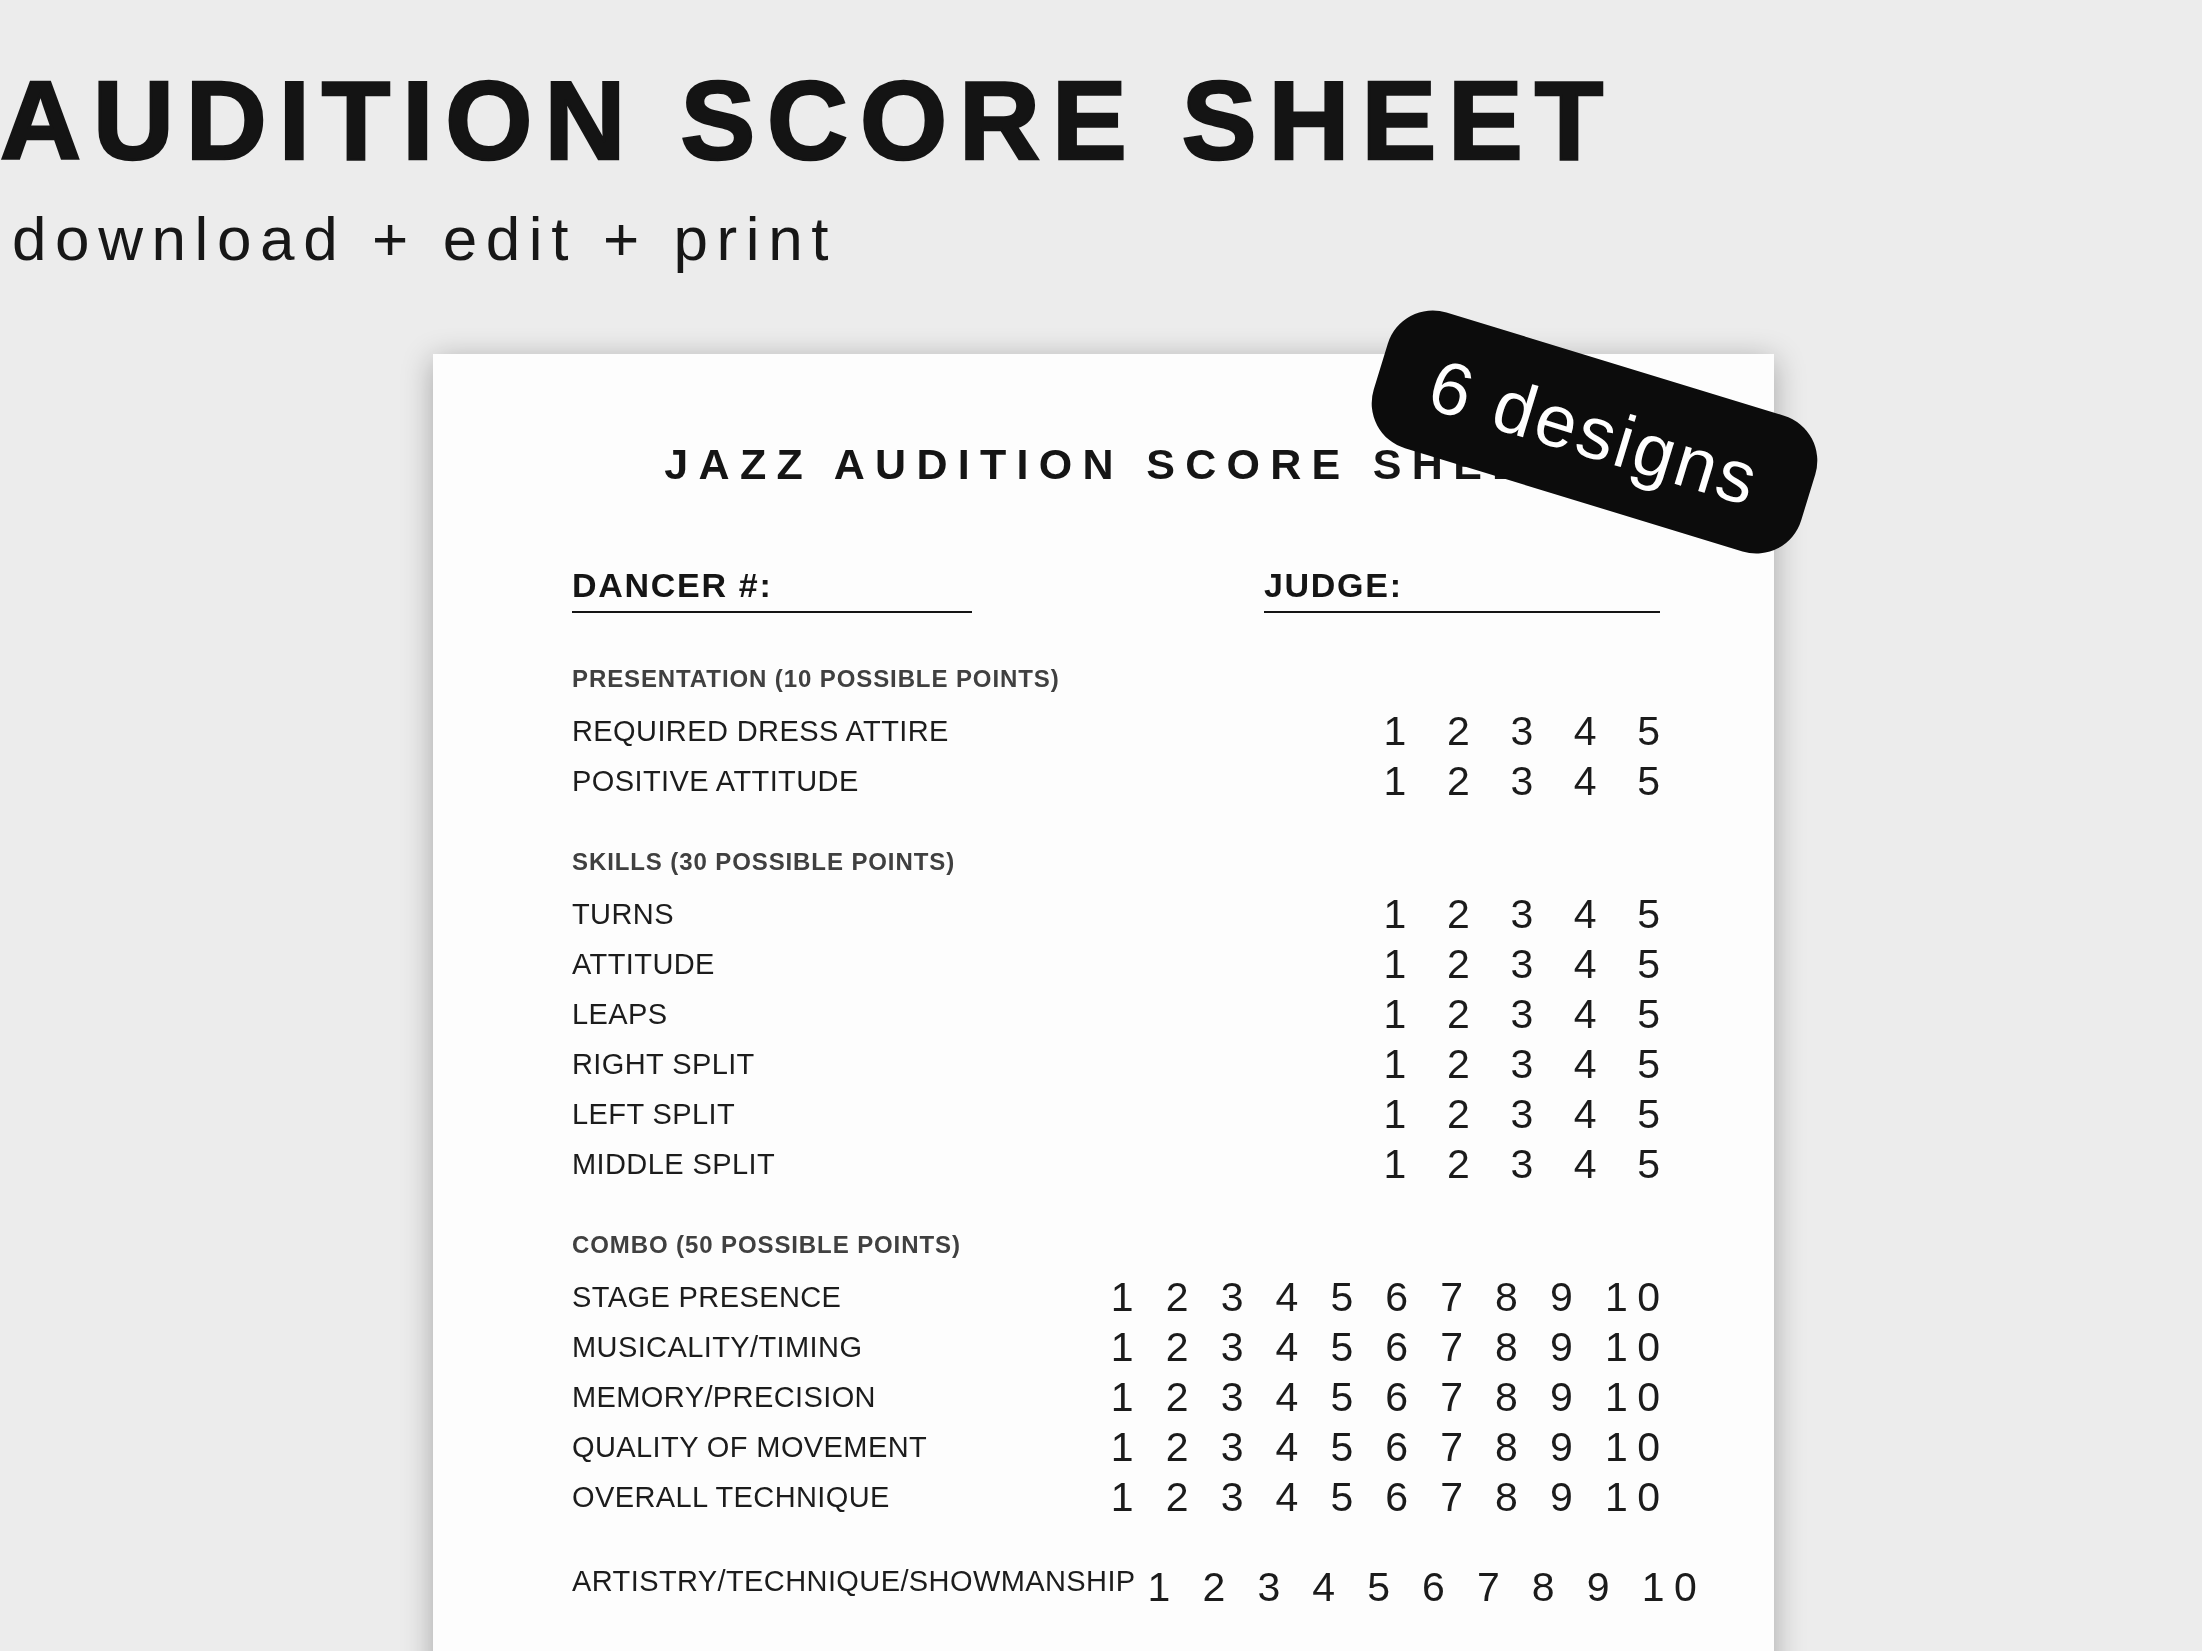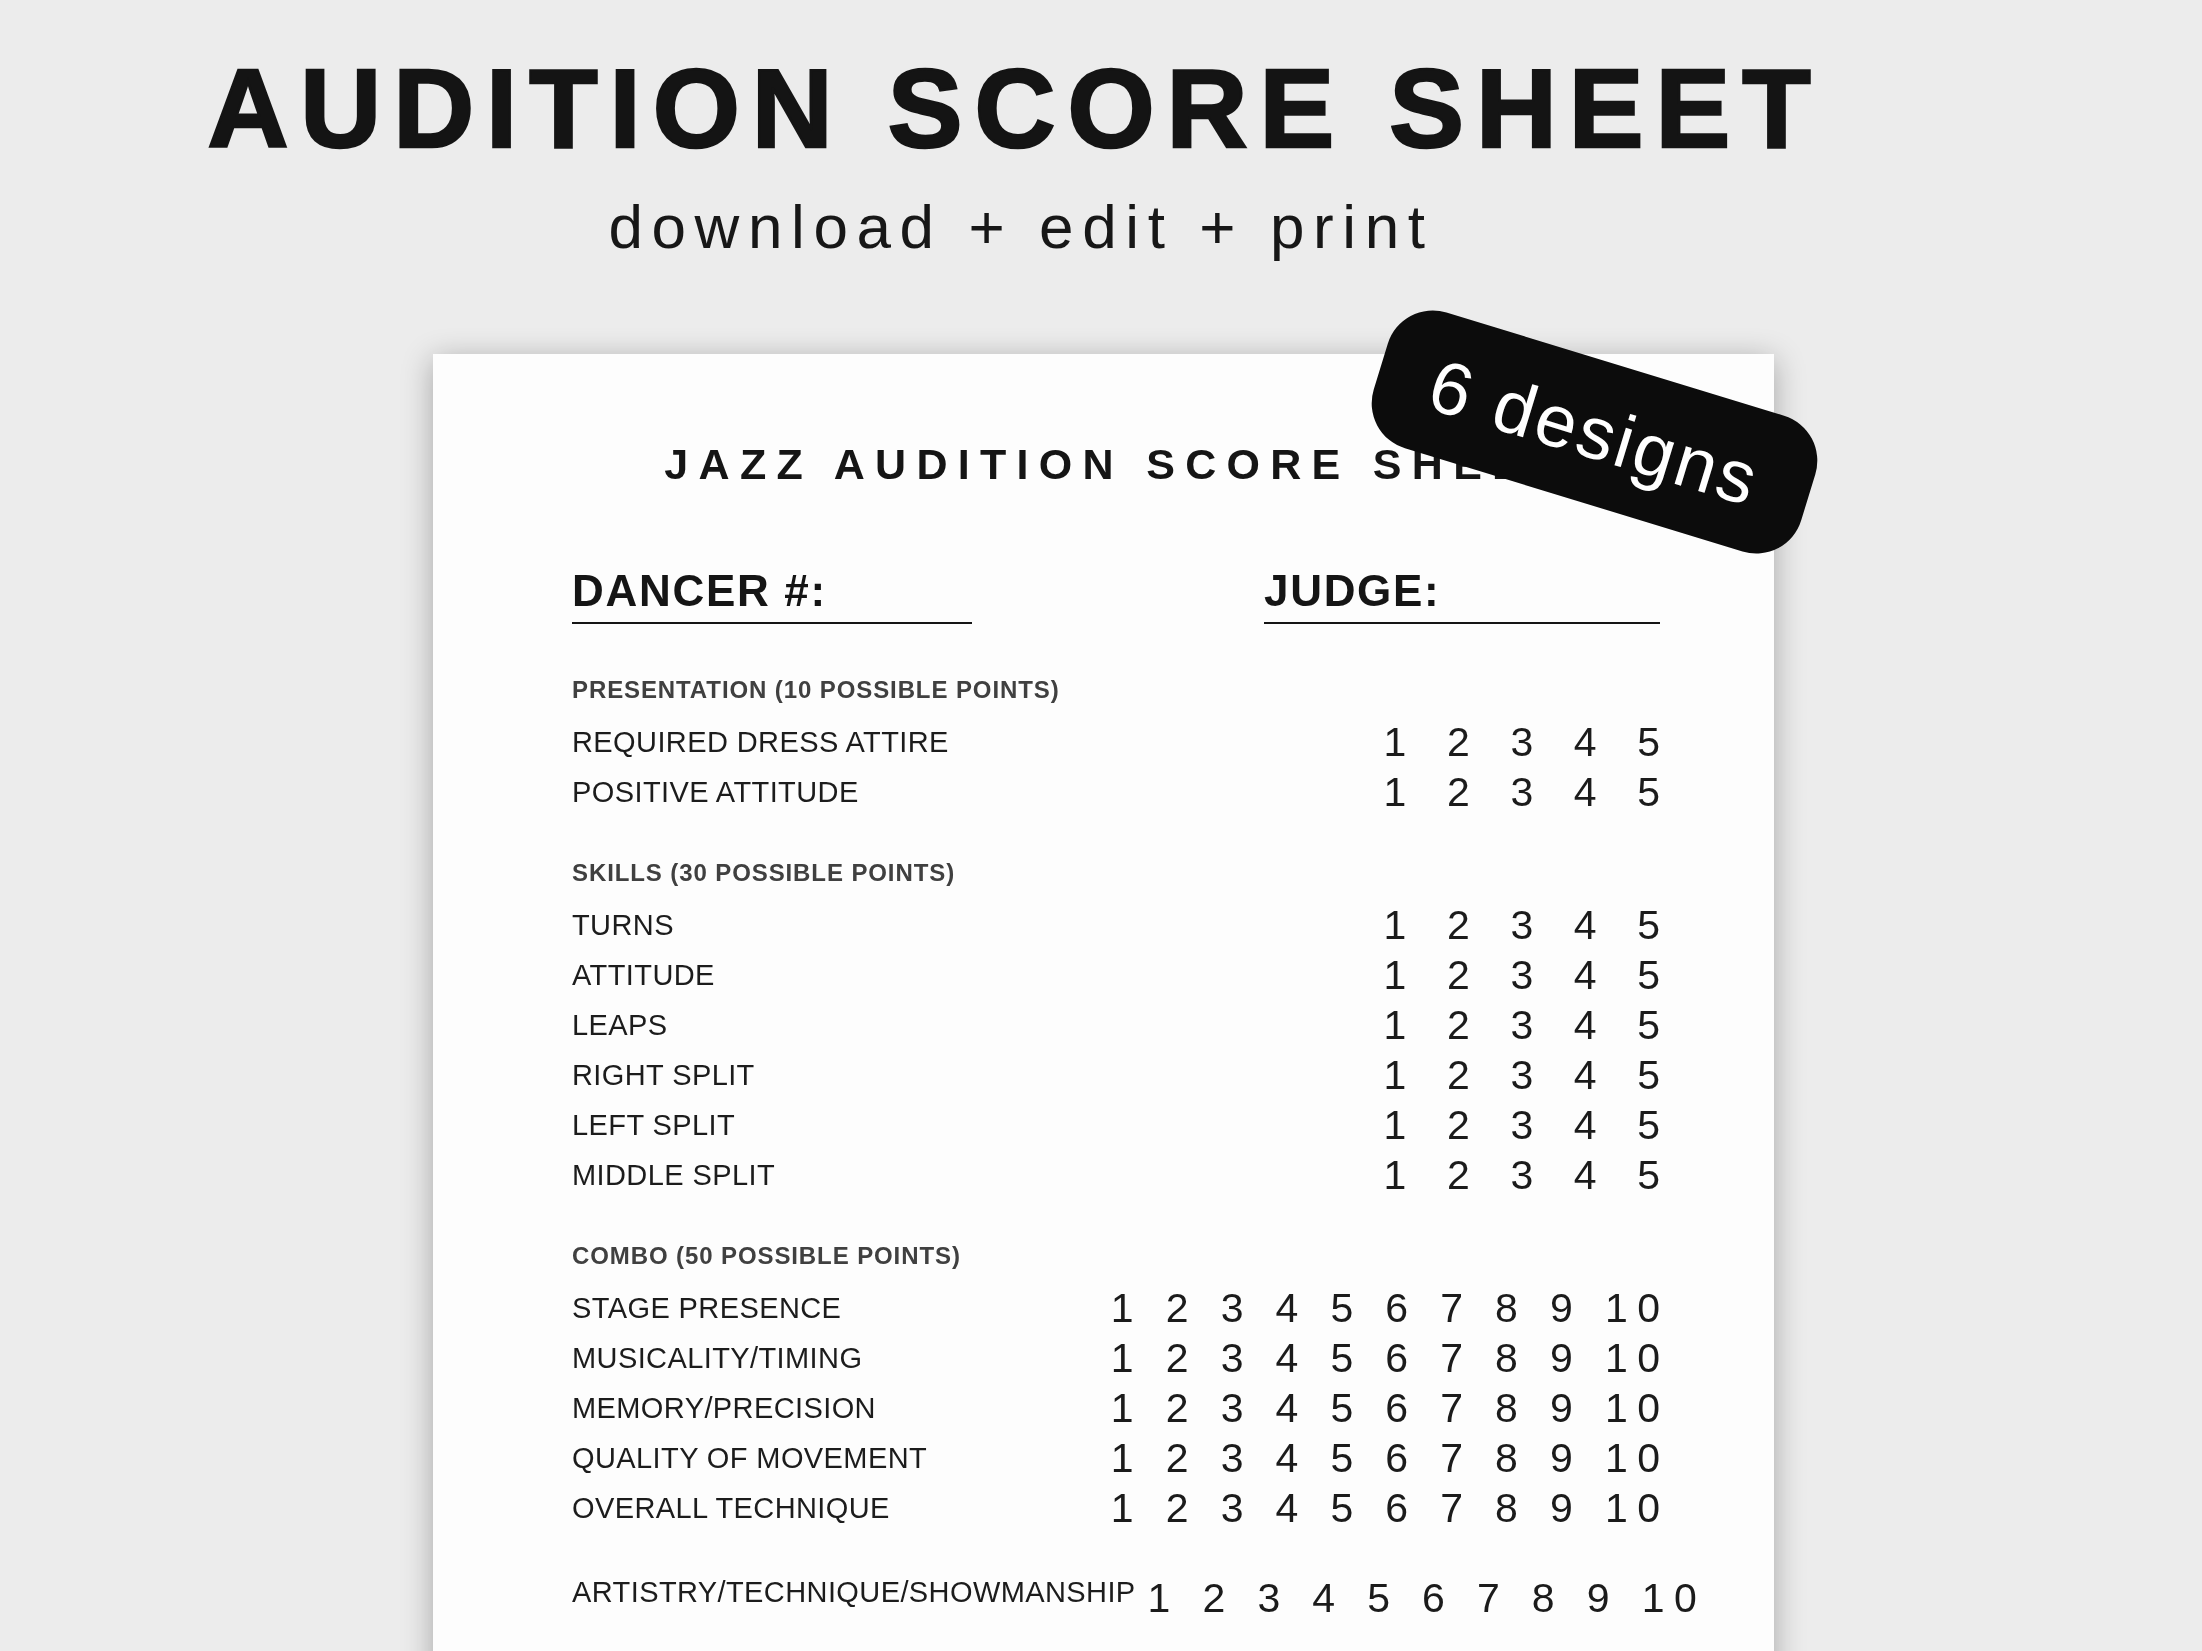--- a/index.html
+++ b/index.html
@@ -6,21 +6,21 @@
     --bg:#ececec; --paper:#fdfdfd; --ink:#1a1a1a; --badge-bg:#0c0c0c; --badge-text:#ffffff;
   }
   *{margin:0;padding:0;box-sizing:border-box;}
   html,body{background:var(--bg);}
   body{font-family:"Liberation Sans", sans-serif; color:var(--ink);}
   .stage{
     position:relative; width:2203px; height:1652px; overflow:hidden;
     background:var(--bg);
   }
   
-  .poster-header{position:absolute; top:45px; left:0; width:2030px; text-align:center;}
+  .poster-header{position:absolute; top:57px; left:0; width:2030px; }
   .poster-title{
     font-size:112px; font-weight:bold; letter-spacing:12px; line-height:1.15;
     color:#141414; -webkit-text-stroke:2.6px #141414; white-space:nowrap;
   }
   .poster-subtitle{
     margin-top:17px; font-size:62px; font-weight:normal; letter-spacing:8.6px;
     color:#171717; white-space:nowrap;padding-left:12px;
   }
   
   .paper{
@@ -29,21 +29,21 @@
     padding:0 114px 0 139px;
   }
   .sheet-title{
     margin-top:86px; text-align:center; font-size:43px; font-weight:bold;
     letter-spacing:10.3px; white-space:nowrap; color:#151515;
   }
   .fields{display:flex; justify-content:space-between; margin-top:77px;}
   .field{border-bottom:2.6px solid #151515; padding-bottom:6px;}
   .field-dancer{width:400px;}
   .field-judge{width:396px;}
-  .field span{font-size:44px; font-weight:bold; letter-spacing:1.7px; color:#151515;}
+  .field span{font-size:34px; font-weight:bold; letter-spacing:1.7px; color:#151515;}
   section{margin-top:43px;}
   .sec-presentation{margin-top:53px;}
   .sec-improv{margin-top:38px;}
   .sec-heading{
     font-size:24px; font-weight:bold; letter-spacing:0.9px; line-height:1.1;
     color:#404040; white-space:nowrap;
   }
   .rows{margin-top:13.8px;}
   .sec-improv .rows{margin-top:3.4px;}
   .row{display:flex; justify-content:space-between; align-items:center; height:50px;gap:12px;}

